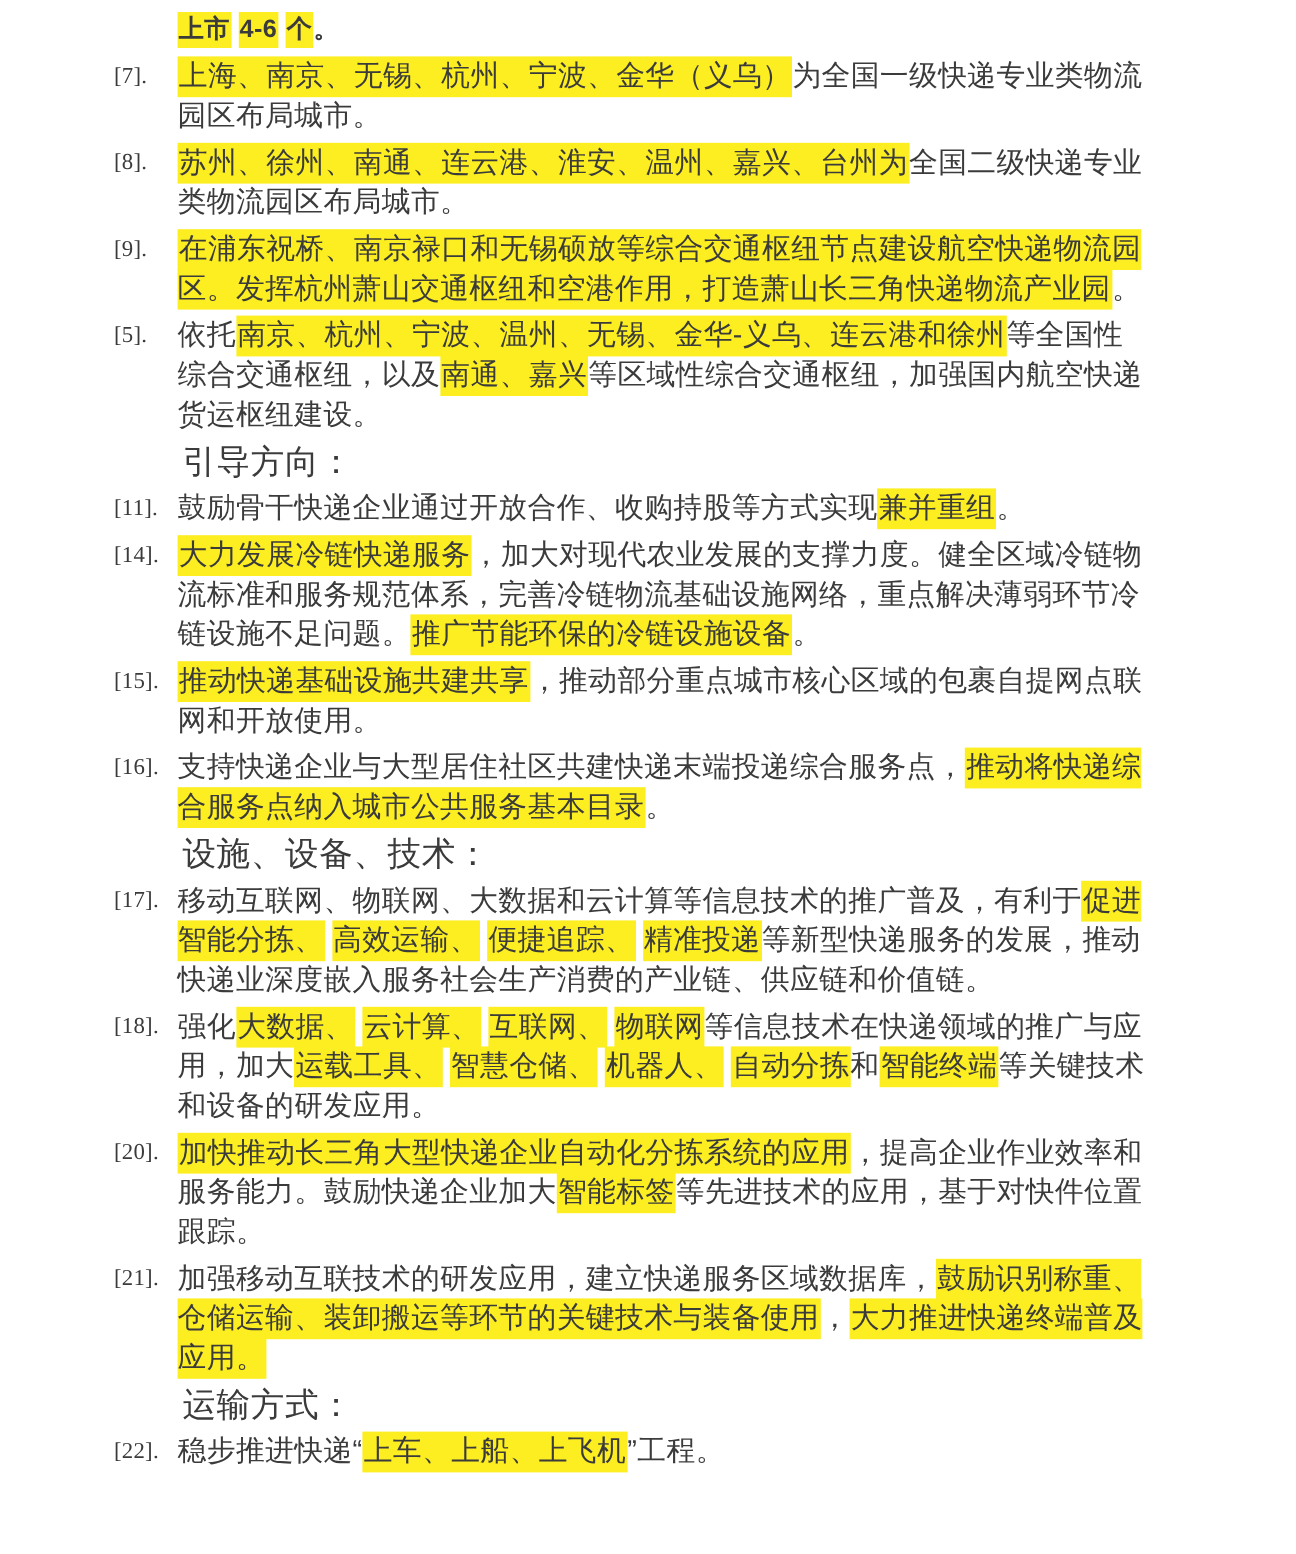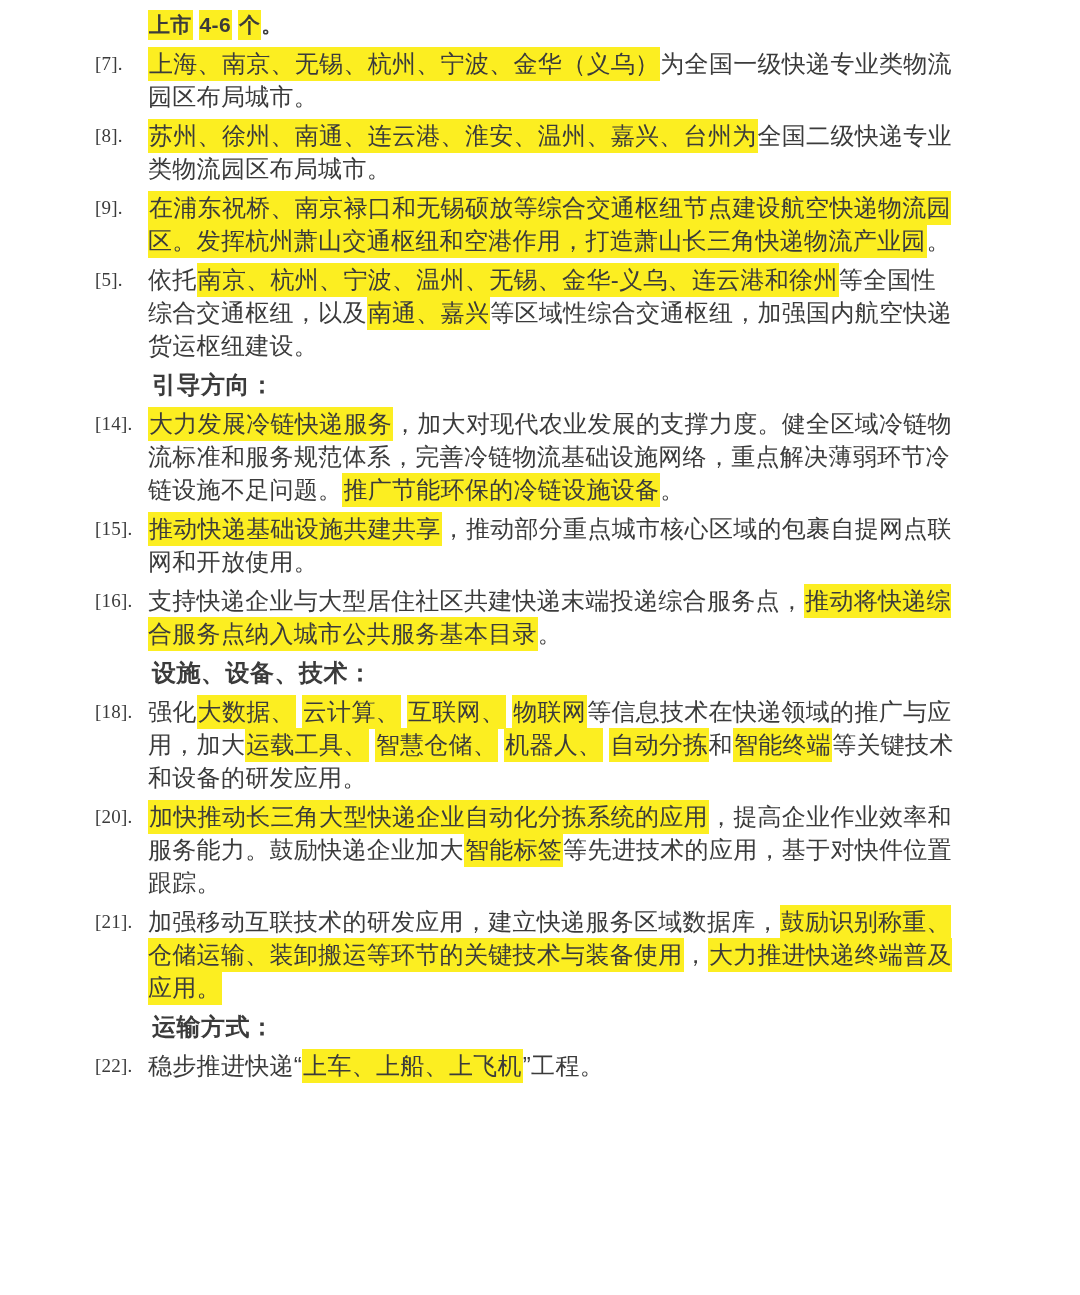--- a/index.html
+++ b/index.html
@@ -33,22 +33,22 @@
   .txt {
     width: 812px;
     font-size: 24px;
     line-height: 33px;
     letter-spacing: 0.3px;
     text-align: left;
     word-break: break-all;
   }
   .hdr {
     padding-left: 57px;
-    font-weight: bold;
-    font-size: 24px;
+    font-weight: normal;
+    font-size: 28px;
     line-height: 33px;
     letter-spacing: 0.5px;
   }
   .intro {
     padding-left: 53px;
     font-weight: bold;
     font-size: 21px;
     line-height: 34px;
   }
   .intro .txt { width: 759px; font-size: 21px; }
@@ -79,32 +79,40 @@
       <div class="block item">
         <span class="num">[9].</span>
         <div class="txt"><mark>在浦东祝桥、南京禄口和无锡硕放等综合交通枢纽节点建设航空快递物流园区。发挥杭州萧山交通枢纽和空港作用，打造萧山长三角快递物流产业园</mark><span class="seg">。</span></div>
       </div>
       <div class="block item">
         <span class="num">[5].</span>
         <div class="txt"><span class="seg">依托</span><mark>南京、杭州、宁波、温州、无锡、金华-义乌、连云港和徐州</mark><span class="seg">等全国性综合交通枢纽，以及</span><mark>南通、嘉兴</mark><span class="seg">等区域性综合交通枢纽，加强国内航空快递货运枢纽建设。</span></div>
       </div>
       <div class="block hdr">引导方向：</div>
       <div class="block item">
+        <span class="num">[11].</span>
+        <div class="txt"><span class="seg">鼓励骨干快递企业通过开放合作、收购持股等方式实现</span><mark>兼并重组</mark><span class="seg">。</span></div>
+      </div>
+      <div class="block item">
         <span class="num">[14].</span>
         <div class="txt"><mark>大力发展冷链快递服务</mark><span class="seg">，加大对现代农业发展的支撑力度。健全区域冷链物流标准和服务规范体系，完善冷链物流基础设施网络，重点解决薄弱环节冷链设施不足问题。</span><mark>推广节能环保的冷链设施设备</mark><span class="seg">。</span></div>
       </div>
       <div class="block item">
         <span class="num">[15].</span>
         <div class="txt"><mark>推动快递基础设施共建共享</mark><span class="seg">，推动部分重点城市核心区域的包裹自提网点联网和开放使用。</span></div>
       </div>
       <div class="block item">
         <span class="num">[16].</span>
         <div class="txt"><span class="seg">支持快递企业与大型居住社区共建快递末端投递综合服务点，</span><mark>推动将快递综合服务点纳入城市公共服务基本目录</mark><span class="seg">。</span></div>
       </div>
       <div class="block hdr">设施、设备、技术：</div>
+      <div class="block item">
+        <span class="num">[17].</span>
+        <div class="txt"><span class="seg">移动互联网、物联网、大数据和云计算等信息技术的推广普及，有利于</span><mark>促进智能分拣、</mark><mark>高效运输、</mark><mark>便捷追踪、</mark><mark>精准投递</mark><span class="seg">等新型快递服务的发展，推动快递业深度嵌入服务社会生产消费的产业链、供应链和价值链。</span></div>
+      </div>
       <div class="block item">
         <span class="num">[18].</span>
         <div class="txt"><span class="seg">强化</span><mark>大数据、</mark><mark>云计算、</mark><mark>互联网、</mark><mark>物联网</mark><span class="seg">等信息技术在快递领域的推广与应用，加大</span><mark>运载工具、</mark><mark>智慧仓储、</mark><mark>机器人、</mark><mark>自动分拣</mark><span class="seg">和</span><mark>智能终端</mark><span class="seg">等关键技术和设备的研发应用。</span></div>
       </div>
       <div class="block item">
         <span class="num">[20].</span>
         <div class="txt"><mark>加快推动长三角大型快递企业自动化分拣系统的应用</mark><span class="seg">，提高企业作业效率和服务能力。鼓励快递企业加大</span><mark>智能标签</mark><span class="seg">等先进技术的应用，基于对快件位置跟踪。</span></div>
       </div>
       <div class="block item">
         <span class="num">[21].</span>

